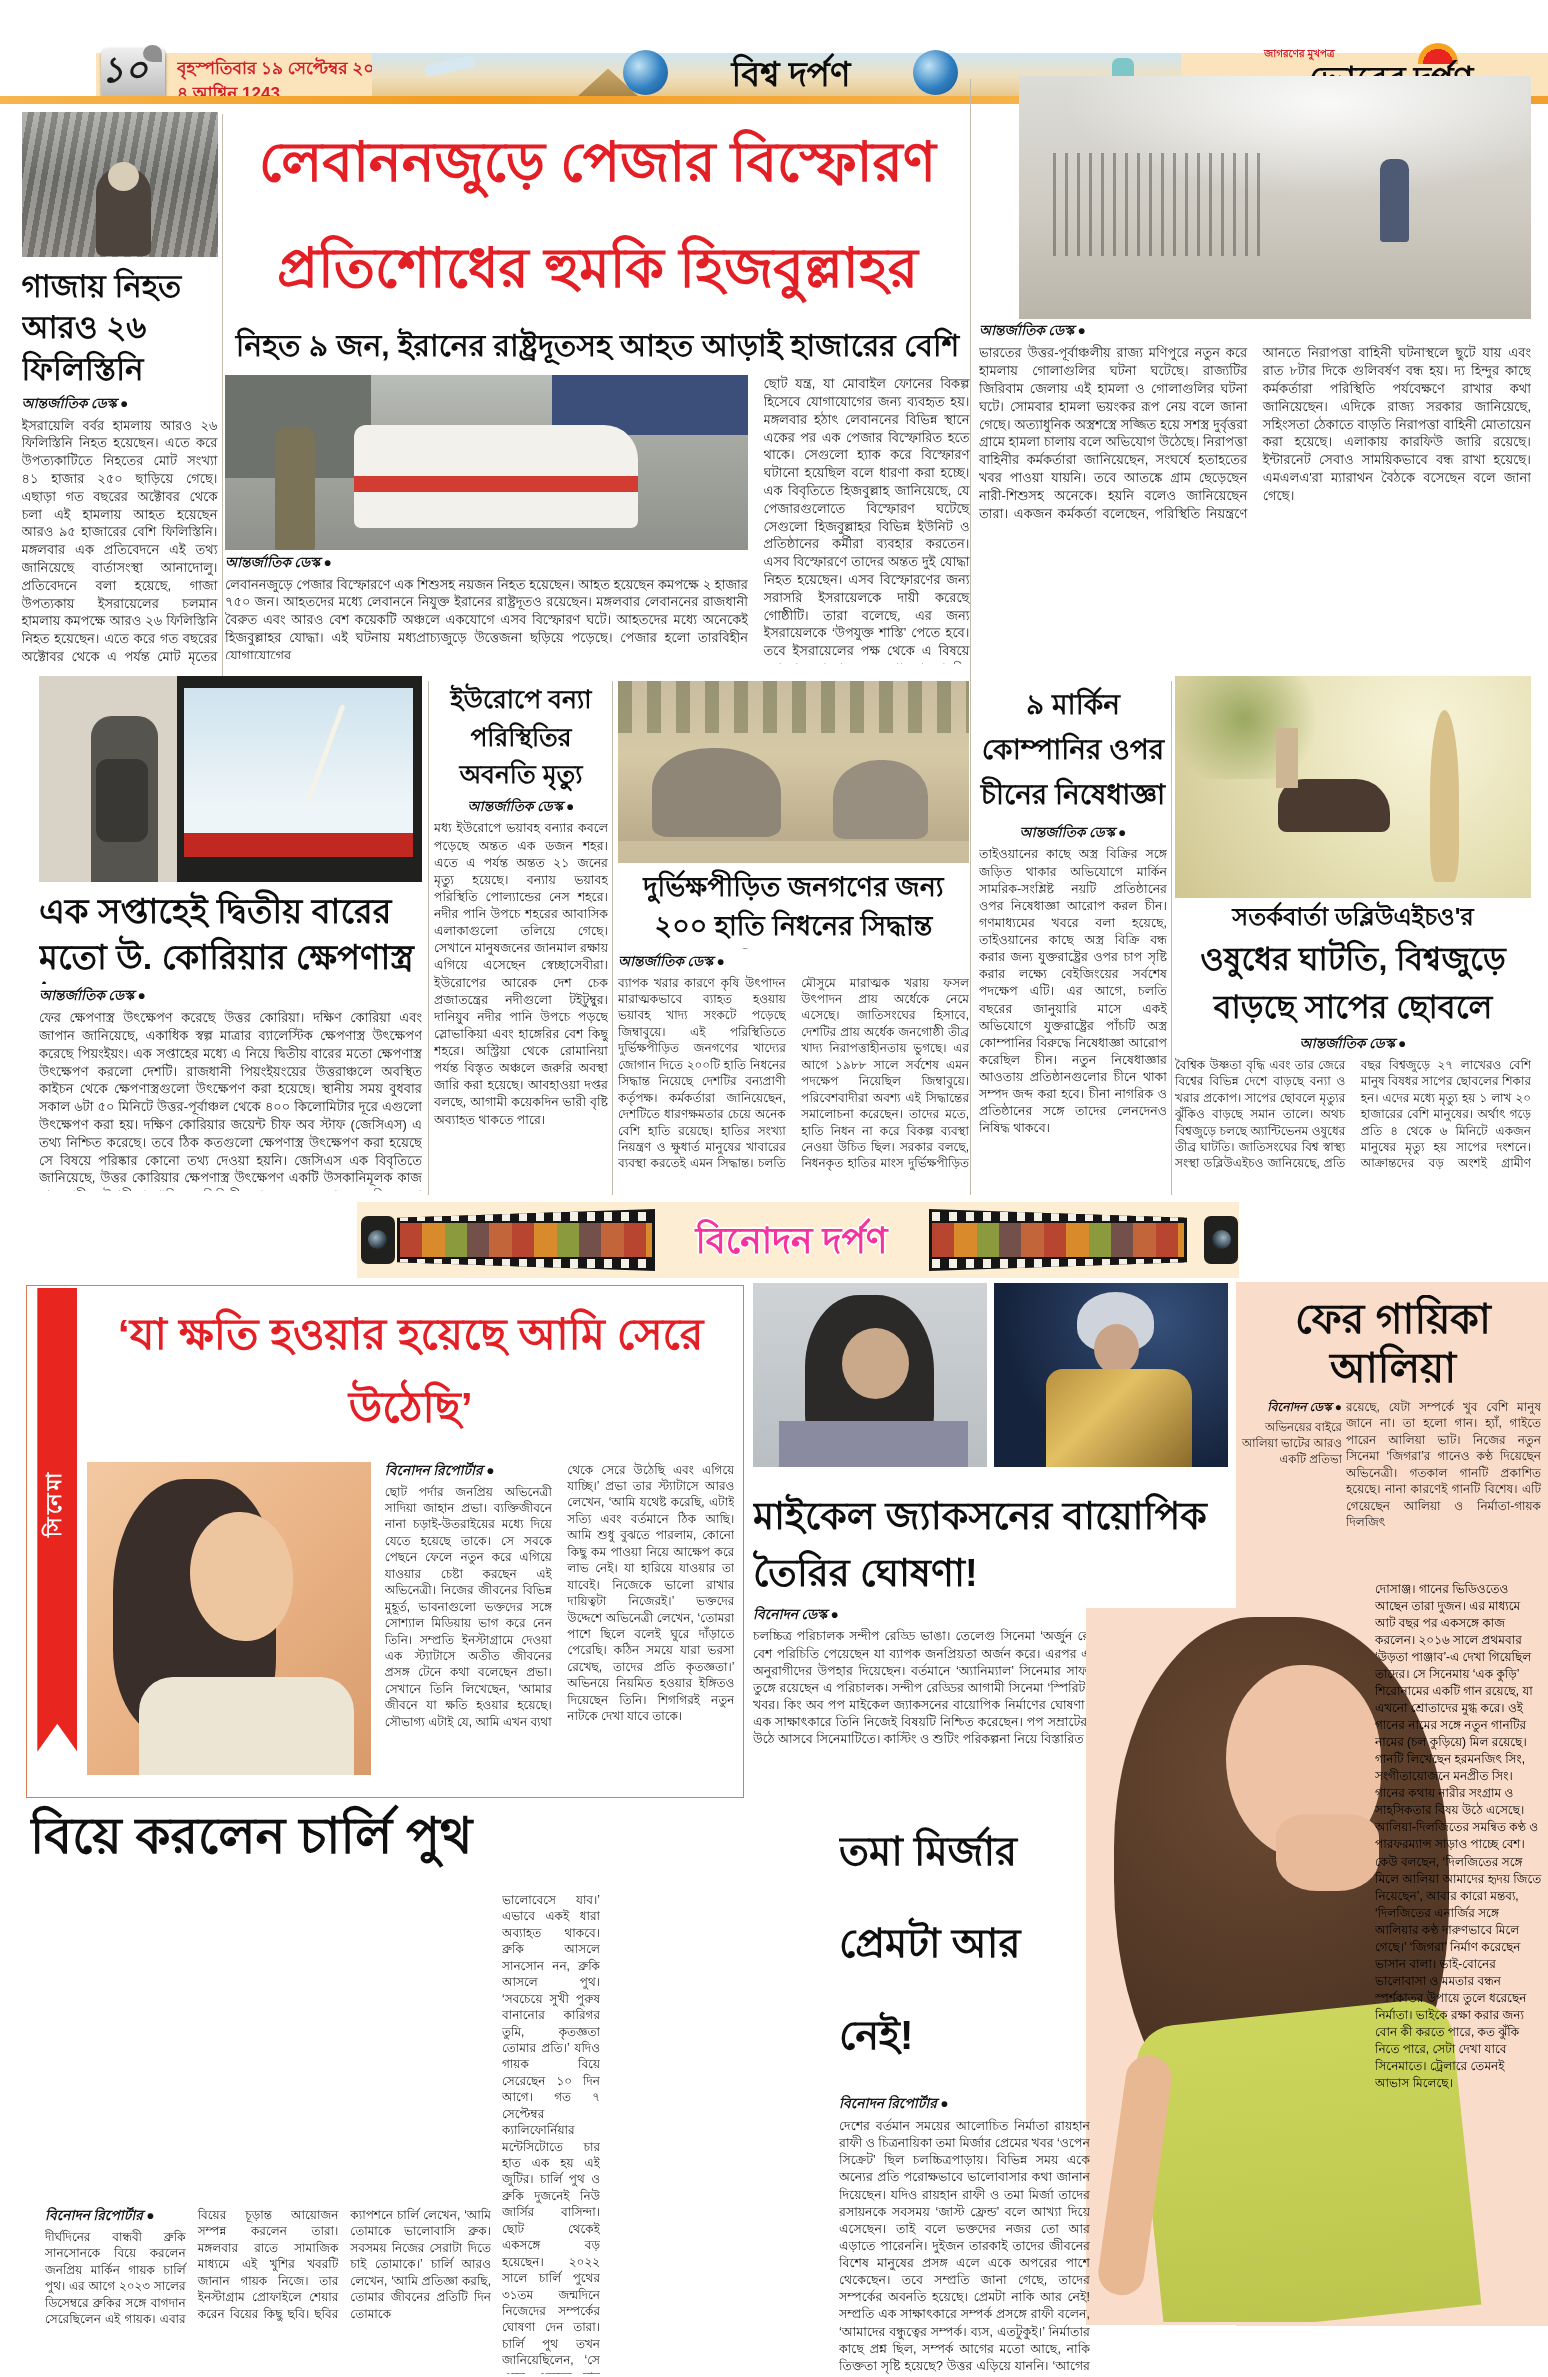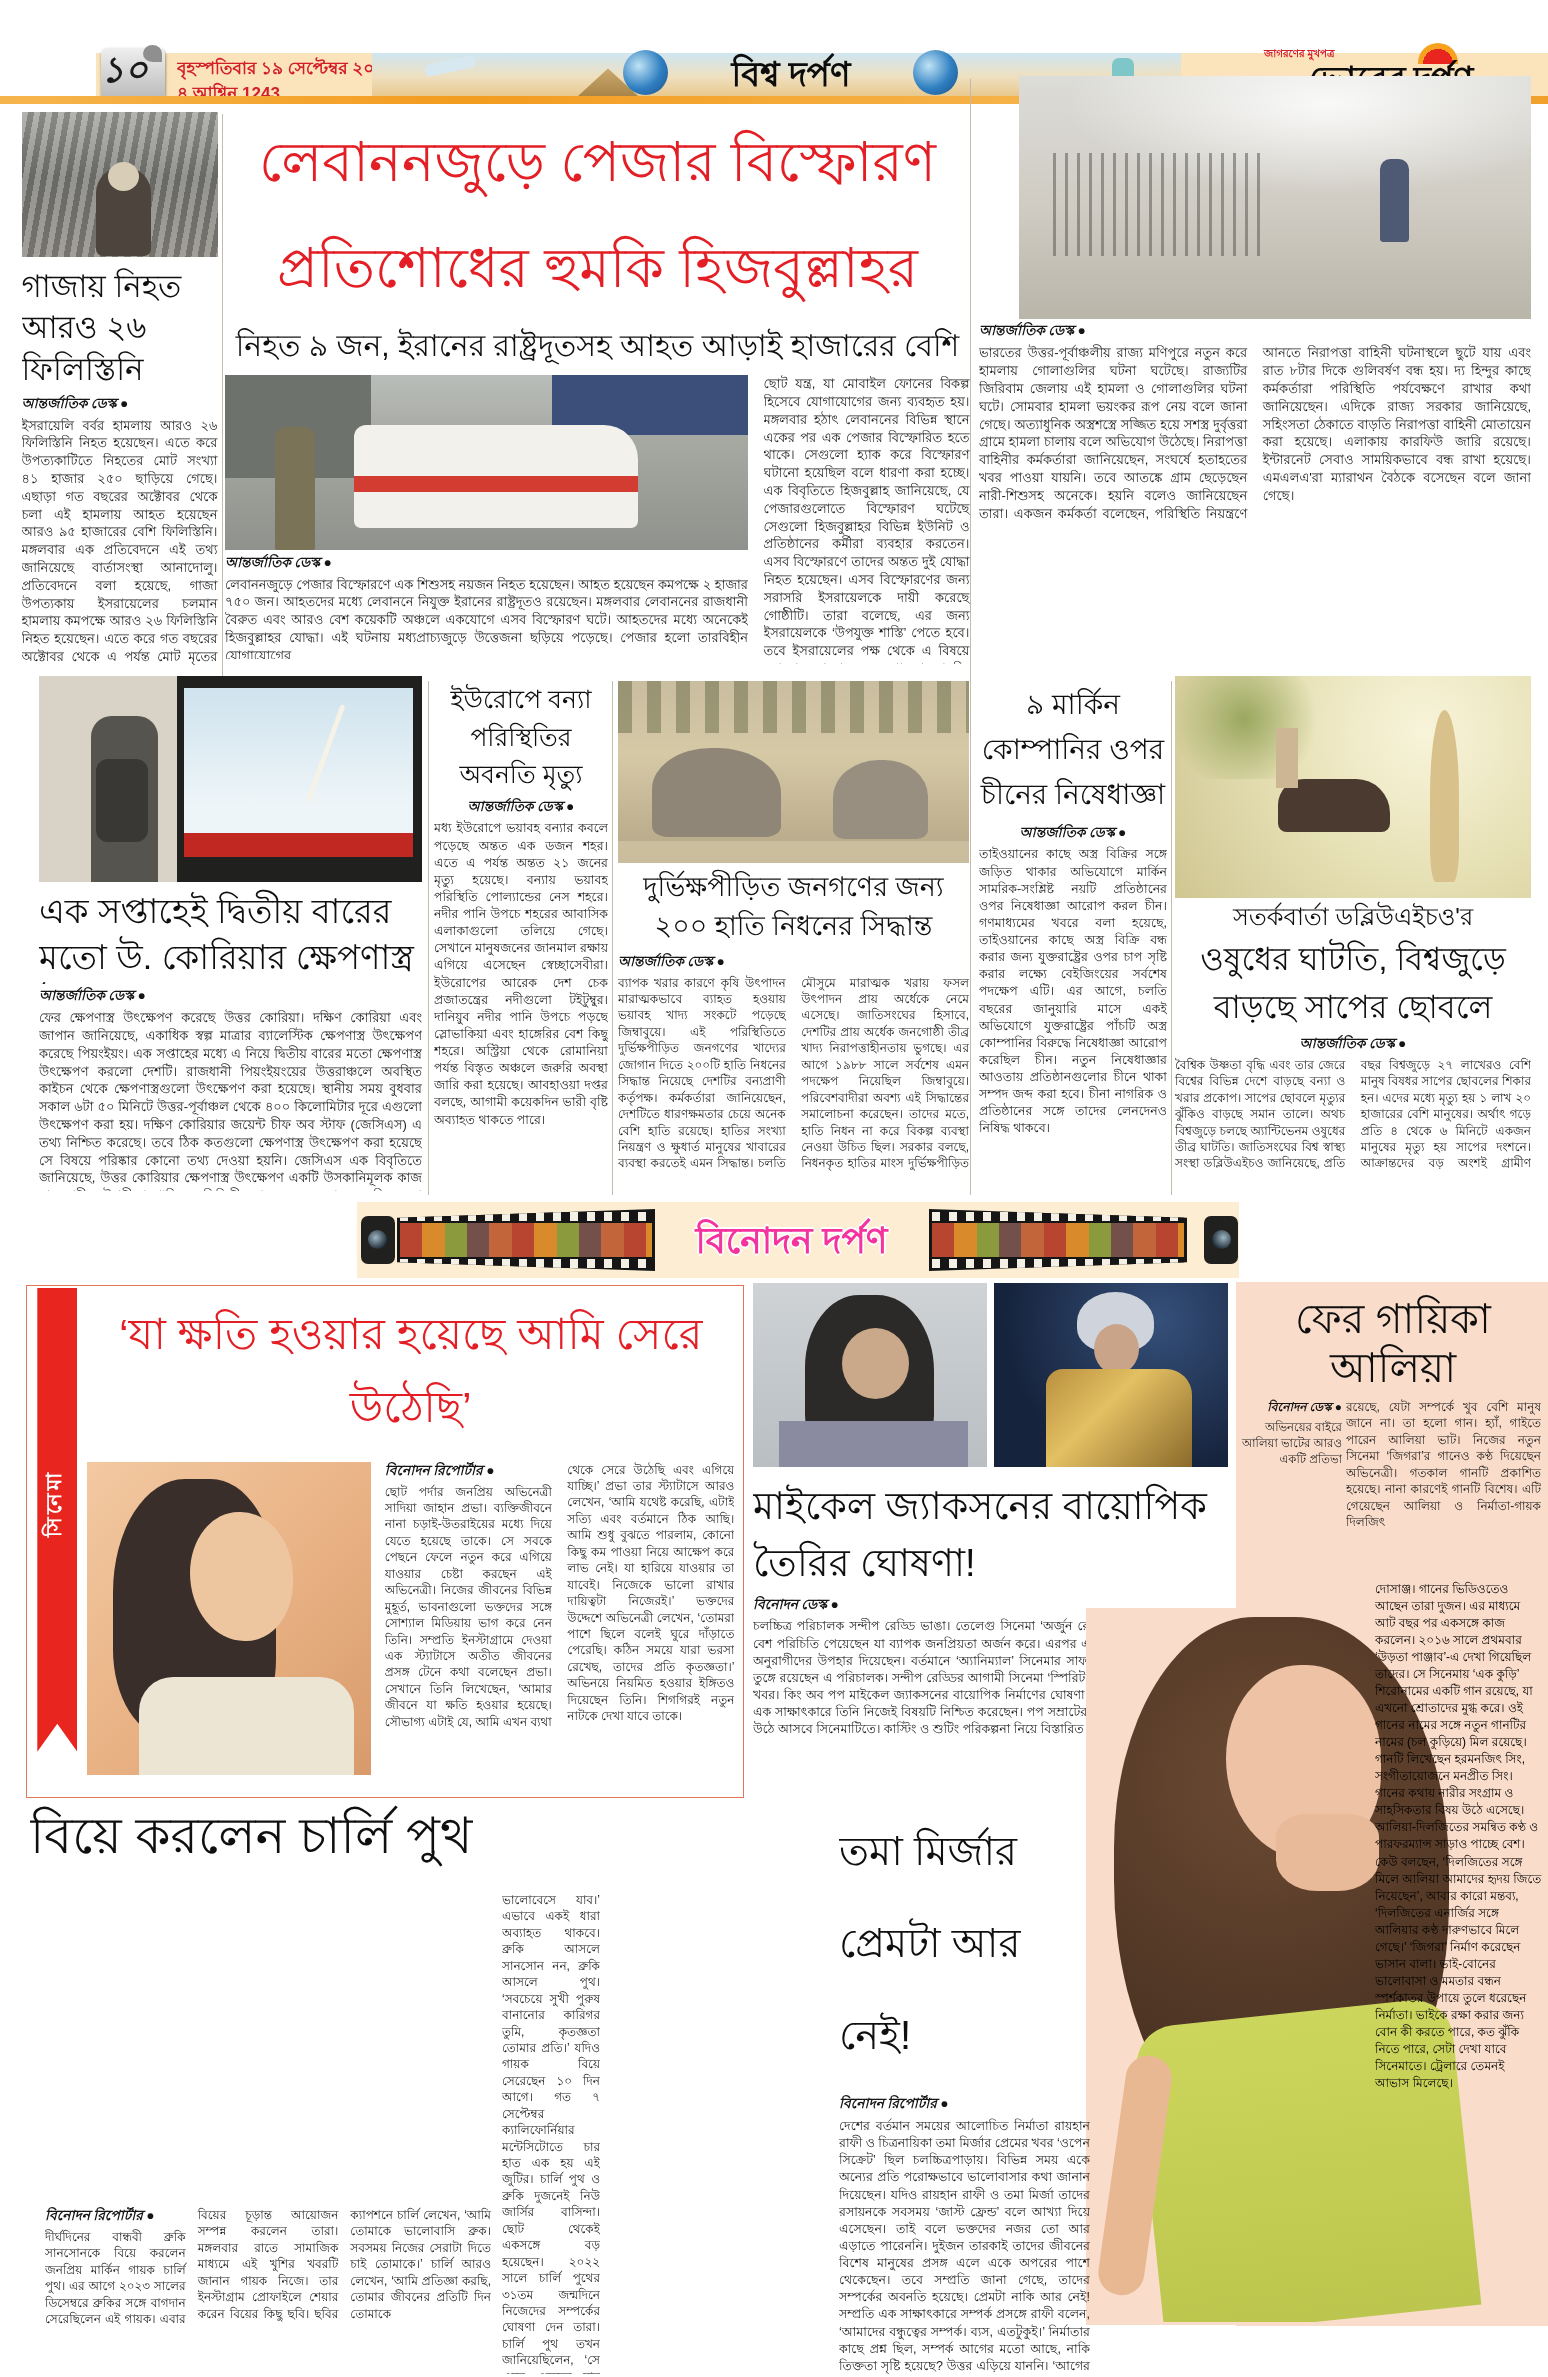--- a/index.html
+++ b/index.html
@@ -1,20 +1,20 @@
 <!DOCTYPE html>
 <html style="font-size:13.8px"><head>
 <meta charset="utf-8">
 <style>
   *{margin:0;padding:0;box-sizing:border-box}
   html,body{background:#ffffff}
   body{font-family:"Liberation Sans",sans-serif;color:#1b1b1b}
   #page{position:relative;width:1548px;height:2377px;background:#fff;overflow:hidden}
   .abs{position:absolute}
-  .hl{font-weight:400;color:#0f0f0f;overflow:hidden}
+  .hl{font-weight:700;color:#0f0f0f;overflow:hidden}
   .c{text-align:center}
   .redtxt{color:#e41e25}
   .byl{font:italic 700 13.8px/1.35 "Liberation Serif",serif;color:#151515;margin:3.4px 0 3.4px;overflow:hidden}
   .bodytxt{font-size:13px;line-height:1.37;text-align:justify;color:#1c1c1c;overflow:hidden}
   .cols2{columns:2;column-gap:15.5px}
   .cols3{columns:3;column-gap:12px}
   .photo{position:relative;overflow:hidden;background:#cfcfcf}
   .photo>div{position:absolute}
   .vr{position:absolute;width:0.9px;background:#c3bcae}
   .flowbox{position:absolute;overflow:hidden}
@@ -212,21 +212,21 @@
         <div style="left:52px;top:12px;width:129px;height:172px;background:#2c2a28;border-radius:42% 44% 30% 30%"></div>
         <div style="left:89px;top:45px;width:67px;height:71px;background:#caa88a;border-radius:50%"></div>
         <div style="left:26px;top:138px;width:189px;height:46px;background:#8a8aa0"></div>
       </div>
       <div class="photo" style="width:234px;height:184px;background:radial-gradient(circle at 70% 20%,#35507a,#16233c 70%)">
         <div style="left:83px;top:8.6px;width:77px;height:60px;background:#cfd4dc;border-radius:50% 50% 40% 40%"></div>
         <div style="left:100px;top:41px;width:45px;height:50px;background:#c9a488;border-radius:50%"></div>
         <div style="left:52px;top:86px;width:146px;height:98px;background:linear-gradient(135deg,#b98f3e,#e3c063 40%,#8a6a2a);border-radius:17px 26px 0 0"></div>
       </div>
     </div>
-    <div class="hl" style="font-size:38px;line-height:1.5;height:115px;margin-top:11px">মাইকেল জ্যাকসনের বায়োপিক তৈরির ঘোষণা!</div>
+    <div class="hl" style="font-size:38px;line-height:1.5;height:115px;margin-top:21px">মাইকেল জ্যাকসনের বায়োপিক তৈরির ঘোষণা!</div>
     <div class="byl">বিনোদন ডেস্ক ●</div>
     <div class="bodytxt" style="font-size:12.5px;height:172px">চলচ্চিত্র পরিচালক সন্দীপ রেড্ডি ভাঙা। তেলেগু সিনেমা ‘অর্জুন রেড্ডি’-এর জন্য দর্শকদের মাঝে বেশ পরিচিতি পেয়েছেন যা ব্যাপক জনপ্রিয়তা অর্জন করে। এরপর একাধিক জনপ্রিয় সিনেমা ভক্ত-অনুরাগীদের উপহার দিয়েছেন। বর্তমানে ‘অ্যানিম্যাল’ সিনেমার সাফল্যের পর থেকেই আলোচনার তুঙ্গে রয়েছেন এ পরিচালক। সন্দীপ রেড্ডির আগামী সিনেমা ‘স্পিরিট’ নিয়ে। এবার জানা গেল নতুন খবর। কিং অব পপ মাইকেল জ্যাকসনের বায়োপিক নির্মাণের ঘোষণা দিয়েছেন এই নির্মাতা। সম্প্রতি এক সাক্ষাৎকারে তিনি নিজেই বিষয়টি নিশ্চিত করেছেন। পপ সম্রাটের জীবনের নানা অজানা অধ্যায় উঠে আসবে সিনেমাটিতে। কাস্টিং ও শুটিং পরিকল্পনা নিয়ে বিস্তারিত শিগগিরই জানানো হবে।</div>
   </div>
 
   <div class="pink" style="left:1236px;top:1282px;width:312px;height:1044px"></div>
   <div class="pink" style="left:1086px;top:1608px;width:155px;height:717px"></div>
 
   <div class="abs photo" style="left:1088px;top:1608px;width:447px;height:714px;background:rgba(0,0,0,0)">
     <div style="left:26px;top:8.6px;width:335px;height:550px;background:radial-gradient(circle at 45% 30%,#6b4a33,#4a3222 70%);border-radius:42% 46% 48% 52%"></div>
     <div style="left:138px;top:57px;width:155px;height:194px;background:#eec3a5;border-radius:50% 50% 46% 54%"></div>

